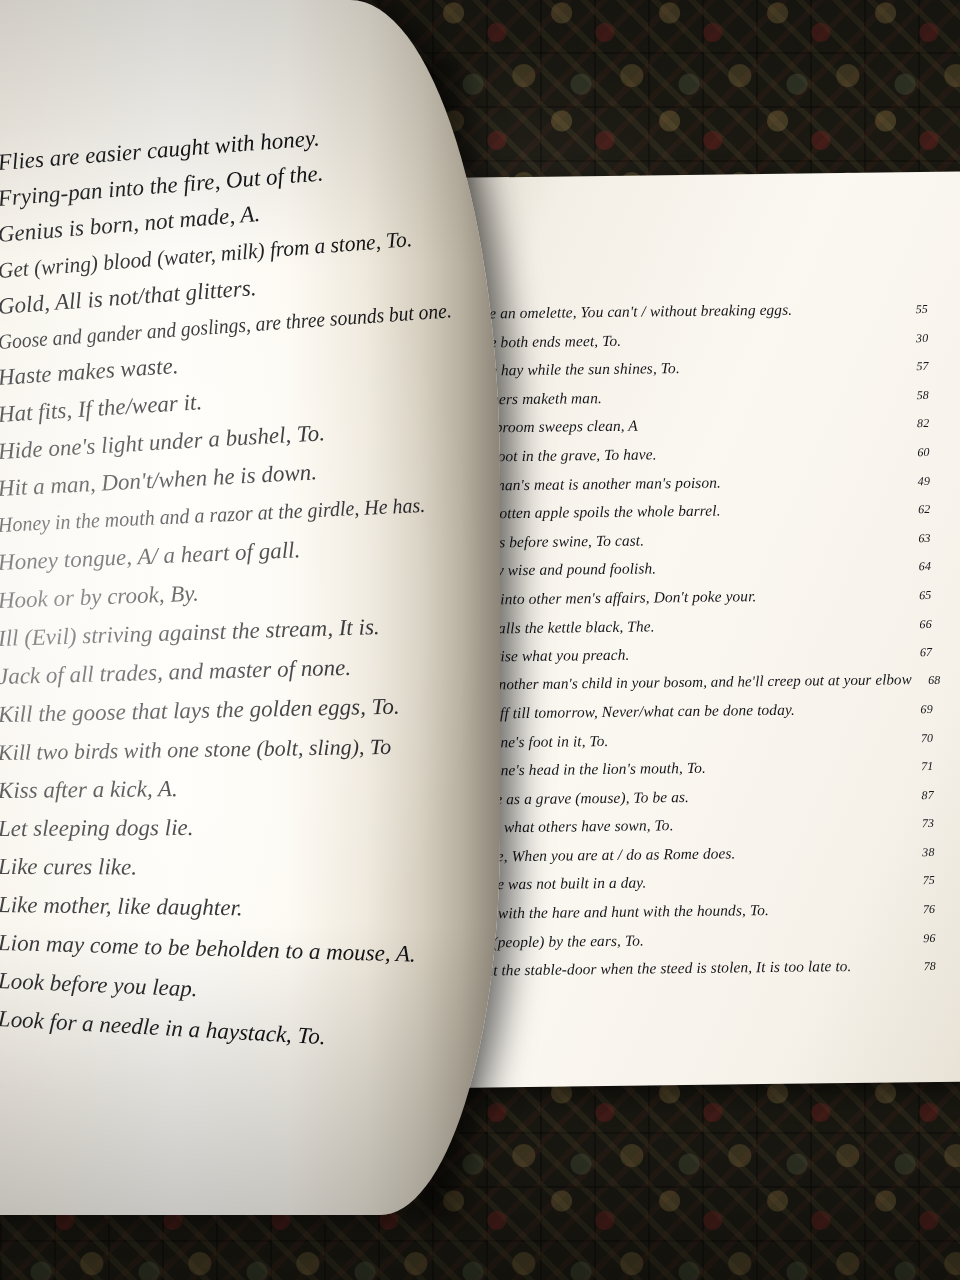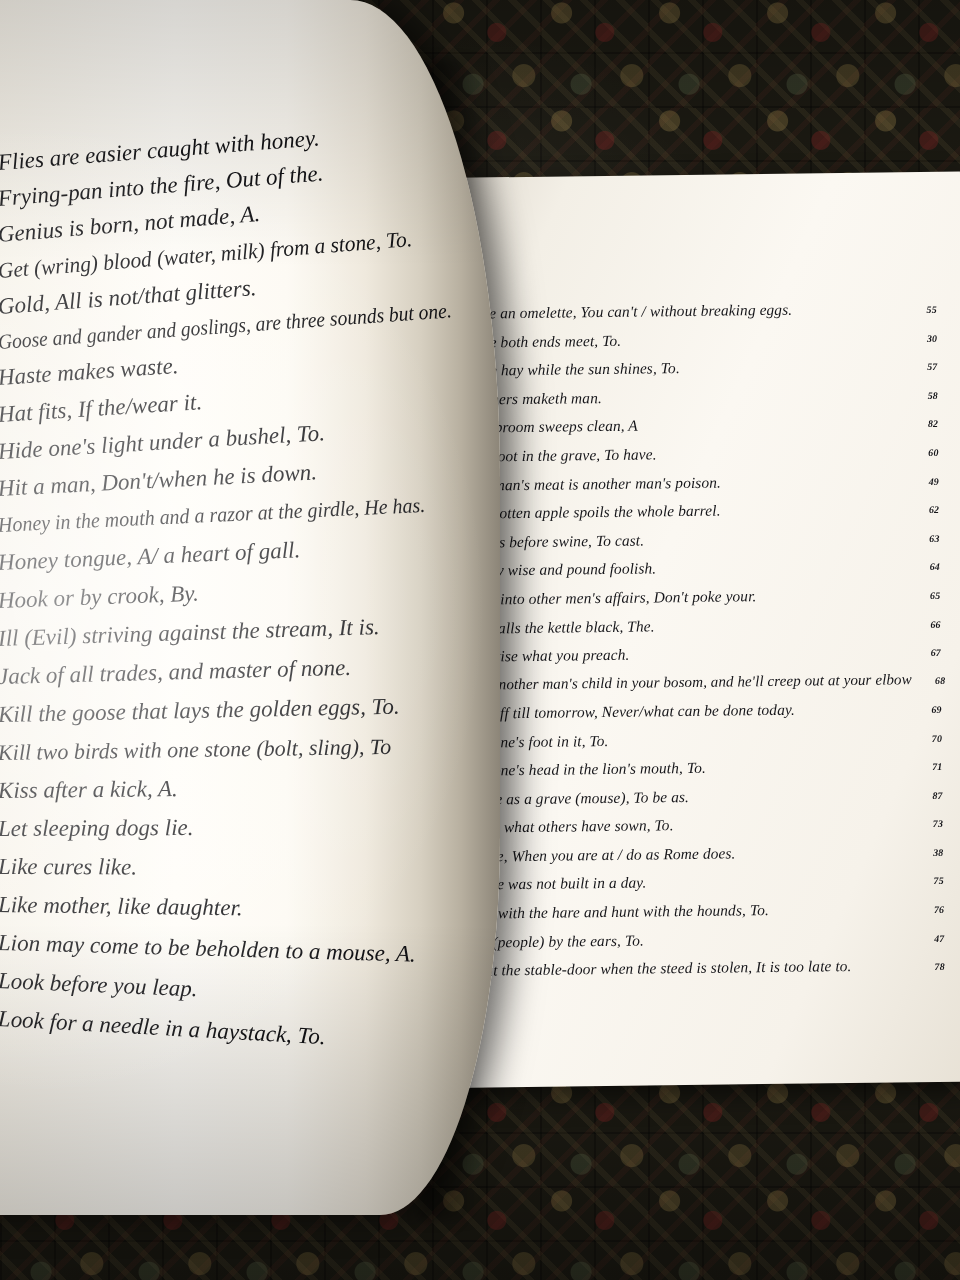--- a/index.html
+++ b/index.html
@@ -70,23 +70,22 @@
     letter-spacing: 0.1px;
   }
   .entry .text {
     flex: 1 1 auto;
     padding-right: 8px;
     white-space: nowrap;
   }
   .entry .pagenum {
     flex: 0 0 auto;
     width: 32px;
-    text-align: center;
-    font-size: 10px;
-    font-weight: bold;
+    text-align: left;
+    font-size: 12px;
   }
   .entry.long .text { font-size: 15.0px; }
   .entry.long .pagenum { width: 24px; }
 
   
   .page-left {
     position: absolute;
     left: -60px;
     top: 0px;
     width: 560px;
@@ -234,21 +233,21 @@
       <div class="entry">
         <span class="text">Rome was not built in a day.</span>
         <span class="pagenum">75</span>
       </div>
       <div class="entry">
         <span class="text">Run with the hare and hunt with the hounds, To.</span>
         <span class="pagenum">76</span>
       </div>
       <div class="entry">
         <span class="text">Set (people) by the ears, To.</span>
-        <span class="pagenum">47</span>
+        <span class="pagenum">96</span>
       </div>
       <div class="entry">
         <span class="text">Shut the stable-door when the steed is stolen, It is too late to.</span>
         <span class="pagenum">78</span>
       </div>
 
     </div>
   </div>
 
   <div class="gutter-glow"></div>

